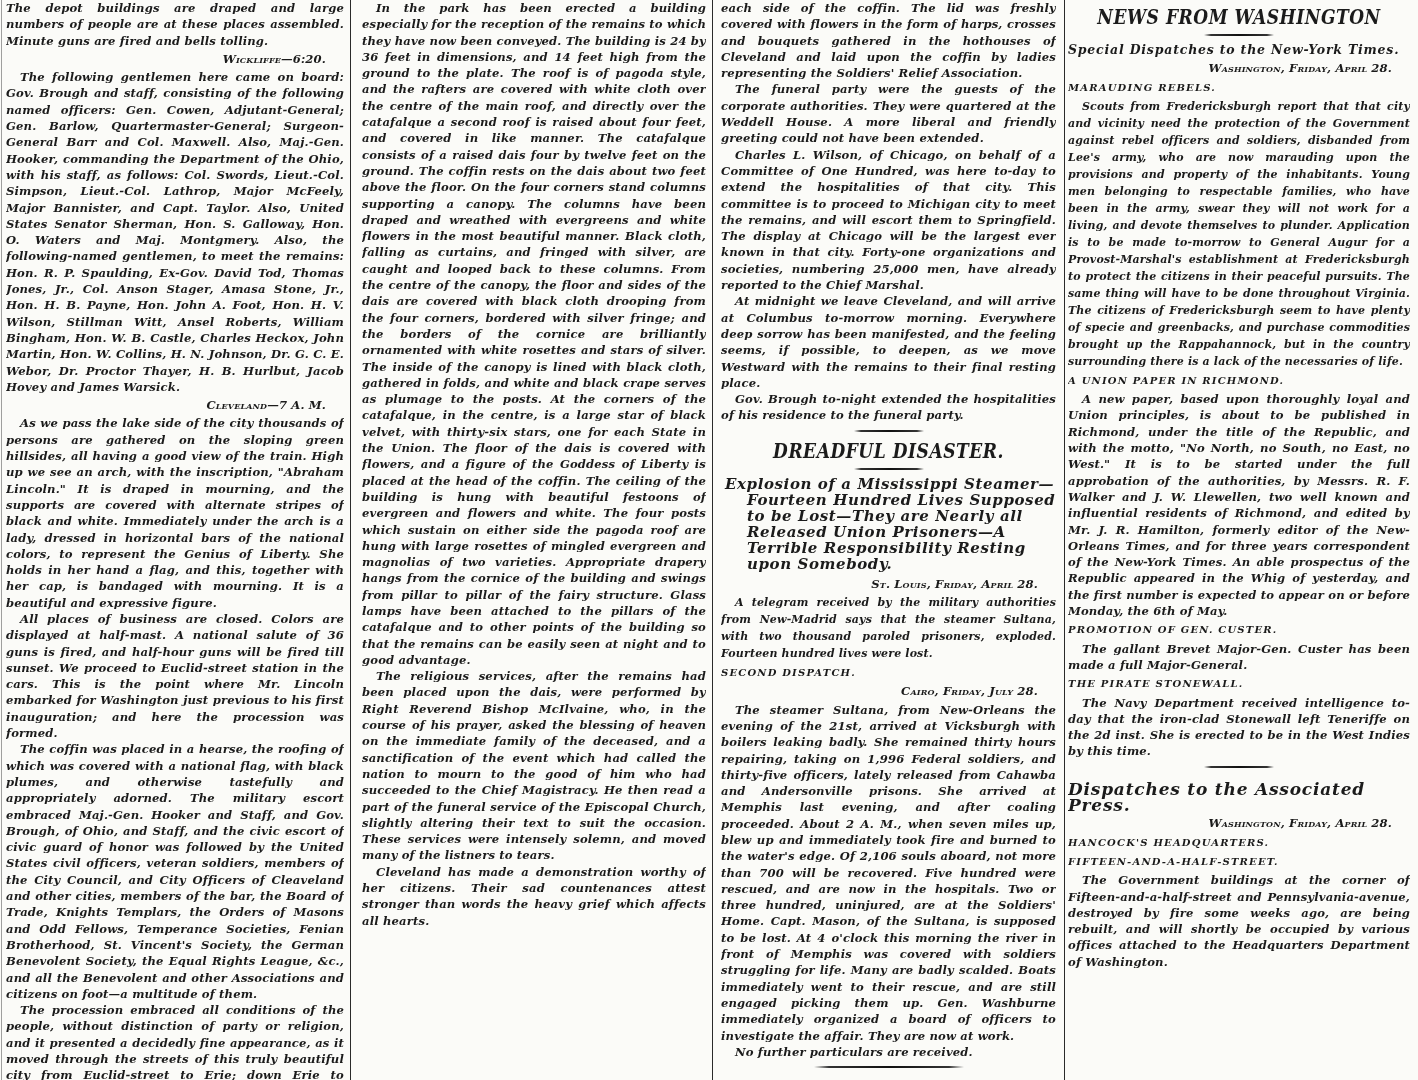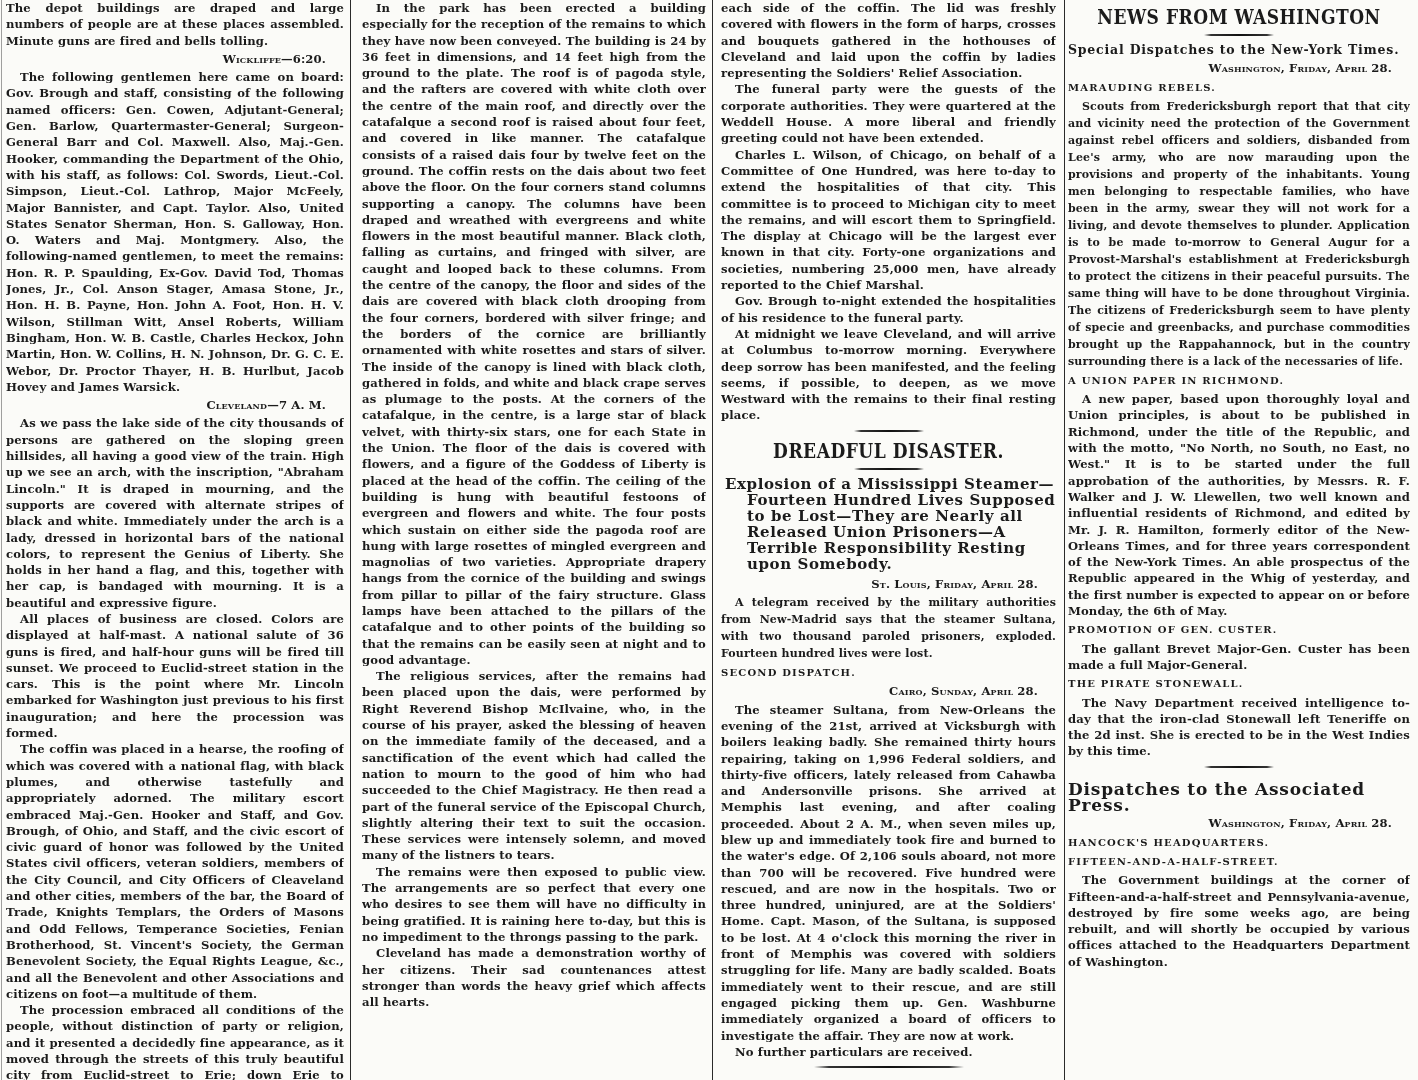--- a/index.html
+++ b/index.html
@@ -1,21 +1,21 @@
 <!DOCTYPE html>
 <html><head>
   <meta charset="utf-8">
   <style>
     html, body { margin: 0; padding: 0; }
     body {
       width: 1418px; height: 1080px; overflow: hidden;
       background: #fbfbf8; color: #1b1b1b;
       font-family: "DejaVu Serif", serif;
     }
-    .page { position: relative; width: 1418px; height: 1080px; }
+    .page { position: relative; width: 1418px; height: 1080px; font-style: italic; }
     .col {
       position: absolute; top: 0; height: 1080px; overflow: hidden;
       font-size: 11.6px; line-height: 16.3px; text-align: justify;
       letter-spacing: 0.15px; font-weight: bold;
     }
     .col-1 { left: 6px; width: 338px; }
     .col-2 { left: 362px; width: 344px; }
     .col-3 { left: 721px; width: 335px; }
     .col-4 { left: 1068px; width: 342px; }
     .rule { position: absolute; top: 0; width: 1px; background: #2a2a2a; }
@@ -58,37 +58,36 @@
       <p>The following gentlemen here came on board: Gov. Brough and staff, consisting of the following named officers: Gen. Cowen, Adjutant-General; Gen. Barlow, Quartermaster-General; Surgeon-General Barr and Col. Maxwell. Also, Maj.-Gen. Hooker, commanding the Department of the Ohio, with his staff, as follows: Col. Swords, Lieut.-Col. Simpson, Lieut.-Col. Lathrop, Major McFeely, Major Bannister, and Capt. Taylor. Also, United States Senator Sherman, Hon. S. Galloway, Hon. O. Waters and Maj. Montgmery. Also, the following-named gentlemen, to meet the remains: Hon. R. P. Spaulding, Ex-Gov. David Tod, Thomas Jones, Jr., Col. Anson Stager, Amasa Stone, Jr., Hon. H. B. Payne, Hon. John A. Foot, Hon. H. V. Wilson, Stillman Witt, Ansel Roberts, William Bingham, Hon. W. B. Castle, Charles Heckox, John Martin, Hon. W. Collins, H. N. Johnson, Dr. G. C. E. Webor, Dr. Proctor Thayer, H. B. Hurlbut, Jacob Hovey and James Warsick.</p>
       <div class="dateline">Cleveland—7 A. M.</div>
       <p>As we pass the lake side of the city thousands of persons are gathered on the sloping green hillsides, all having a good view of the train. High up we see an arch, with the inscription, "Abraham Lincoln." It is draped in mourning, and the supports are covered with alternate stripes of black and white. Immediately under the arch is a lady, dressed in horizontal bars of the national colors, to represent the Genius of Liberty. She holds in her hand a flag, and this, together with her cap, is bandaged with mourning. It is a beautiful and expressive figure.</p>
       <p>All places of business are closed. Colors are displayed at half-mast. A national salute of 36 guns is fired, and half-hour guns will be fired till sunset. We proceed to Euclid-street station in the cars. This is the point where Mr. Lincoln embarked for Washington just previous to his first inauguration; and here the procession was formed.</p>
       <p>The coffin was placed in a hearse, the roofing of which was covered with a national flag, with black plumes, and otherwise tastefully and appropriately adorned. The military escort embraced Maj.-Gen. Hooker and Staff, and Gov. Brough, of Ohio, and Staff, and the civic escort of civic guard of honor was followed by the United States civil officers, veteran soldiers, members of the City Council, and City Officers of Cleaveland and other cities, members of the bar, the Board of Trade, Knights Templars, the Orders of Masons and Odd Fellows, Temperance Societies, Fenian Brotherhood, St. Vincent's Society, the German Benevolent Society, the Equal Rights League, &amp;c., and all the Benevolent and other Associations and citizens on foot—a multitude of them.</p>
       <p>The procession embraced all conditions of the people, without distinction of party or religion, and it presented a decidedly fine appearance, as it moved through the streets of this truly beautiful city from Euclid-street to Erie; down Erie to Superior and thence to the Park.</p>
     </div>
   <div class="col col-2">
       <p>In the park has been erected a building especially for the reception of the remains to which they have now been conveyed. The building is 24 by 36 feet in dimensions, and 14 feet high from the ground to the plate. The roof is of pagoda style, and the rafters are covered with white cloth over the centre of the main roof, and directly over the catafalque a second roof is raised about four feet, and covered in like manner. The catafalque consists of a raised dais four by twelve feet on the ground. The coffin rests on the dais about two feet above the floor. On the four corners stand columns supporting a canopy. The columns have been draped and wreathed with evergreens and white flowers in the most beautiful manner. Black cloth, falling as curtains, and fringed with silver, are caught and looped back to these columns. From the centre of the canopy, the floor and sides of the dais are covered with black cloth drooping from the four corners, bordered with silver fringe; and the borders of the cornice are brilliantly ornamented with white rosettes and stars of silver. The inside of the canopy is lined with black cloth, gathered in folds, and white and black crape serves as plumage to the posts. At the corners of the catafalque, in the centre, is a large star of black velvet, with thirty-six stars, one for each State in the Union. The floor of the dais is covered with flowers, and a figure of the Goddess of Liberty is placed at the head of the coffin. The ceiling of the building is hung with beautiful festoons of evergreen and flowers and white. The four posts which sustain on either side the pagoda roof are hung with large rosettes of mingled evergreen and magnolias of two varieties. Appropriate drapery hangs from the cornice of the building and swings from pillar to pillar of the fairy structure. Glass lamps have been attached to the pillars of the catafalque and to other points of the building so that the remains can be easily seen at night and to good advantage.</p>
       <p>The religious services, after the remains had been placed upon the dais, were performed by Right Reverend Bishop McIlvaine, who, in the course of his prayer, asked the blessing of heaven on the immediate family of the deceased, and a sanctification of the event which had called the nation to mourn to the good of him who had succeeded to the Chief Magistracy. He then read a part of the funeral service of the Episcopal Church, slightly altering their text to suit the occasion. These services were intensely solemn, and moved many of the listners to tears.</p>
-      <p>The remains were then exposed to public view. The arrangements are so perfect that every one who desires to see them will have no difficulty in being gratified. It is raining here to-day, but this is no impediment to the throngs passing to the park.</p>
       <p>Cleveland has made a demonstration worthy of her citizens. Their sad countenances attest stronger than words the heavy grief which affects all hearts.</p>
     </div>
   <div class="col col-3">
       <p class="noindent">each side of the coffin. The lid was freshly covered with flowers in the form of harps, crosses and bouquets gathered in the hothouses of Cleveland and laid upon the coffin by ladies representing the Soldiers' Relief Association.</p>
       <p>The funeral party were the guests of the corporate authorities. They were quartered at the Weddell House. A more liberal and friendly greeting could not have been extended.</p>
       <p>Charles L. Wilson, of Chicago, on behalf of a Committee of One Hundred, was here to-day to extend the hospitalities of that city. This committee is to proceed to Michigan city to meet the remains, and will escort them to Springfield. The display at Chicago will be the largest ever known in that city. Forty-one organizations and societies, numbering 25,000 men, have already reported to the Chief Marshal.</p>
+      <p>At midnight we leave Cleveland, and will arrive at Columbus to-morrow morning. Everywhere deep sorrow has been manifested, and the feeling seems, if possible, to deepen, as we move Westward with the remains to their final resting place.</p>
       <p>Gov. Brough to-night extended the hospitalities of his residence to the funeral party.</p>
-      <p>At midnight we leave Cleveland, and will arrive at Columbus to-morrow morning. Everywhere deep sorrow has been manifested, and the feeling seems, if possible, to deepen, as we move Westward with the remains to their final resting place.</p>
       <span class="dash"></span>
       <div class="headline">DREADFUL DISASTER.</div>
       <span class="dash"></span>
       <div class="deck">Explosion of a Mississippi Steamer—Fourteen Hundred Lives Supposed to be Lost—They are Nearly all Released Union Prisoners—A Terrible Responsibility Resting upon Somebody.</div>
       <div class="dateline">St. Louis, Friday, April 28.</div>
       <p class="lead">A telegram received by the military authorities from New-Madrid says that the steamer Sultana, with two thousand paroled prisoners, exploded. Fourteen hundred lives were lost.</p>
       <div class="subhead">SECOND DISPATCH.</div>
-      <div class="dateline">Cairo, Sunday, April 28.</div>
+      <div class="dateline">Cairo, Friday, July 28.</div>
       <p>The steamer Sultana, from New-Orleans the evening of the 21st, arrived at Vicksburgh with boilers leaking badly. She remained thirty hours repairing, taking on 1,996 Federal soldiers, and thirty-five officers, lately released from Cahawba and Andersonville prisons. She arrived at Memphis last evening, and after coaling proceeded. About 2 A. M., when seven miles up, blew up and immediately took fire and burned to the water's edge. Of 2,106 souls aboard, not more than 700 will be recovered. Five hundred were rescued, and are now in the hospitals. Two or three hundred, uninjured, are at the Soldiers' Home. Capt. Mason, of the Sultana, is supposed to be lost. At 4 o'clock this morning the river in front of Memphis was covered with soldiers struggling for life. Many are badly scalded. Boats immediately went to their rescue, and are still engaged picking them up. Gen. Washburne immediately organized a board of officers to investigate the affair. They are now at work.</p>
       <p>No further particulars are received.</p>
       <span class="dash long"></span>
     </div>
   <div class="col col-4">
       <div class="headline">NEWS FROM WASHINGTON</div>
       <span class="dash"></span>
       <div class="subhead" style="font-size: 12.5px; letter-spacing: 0.8px; margin: 4px 0px 1px;">Special Dispatches to the New-York Times.</div>
       <div class="dateline">Washington, Friday, April 28.</div>
       <div class="subhead">MARAUDING REBELS.</div>

